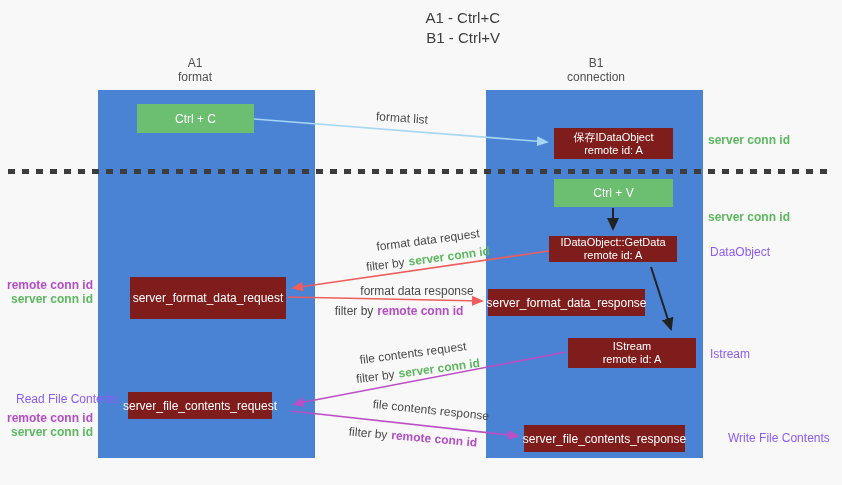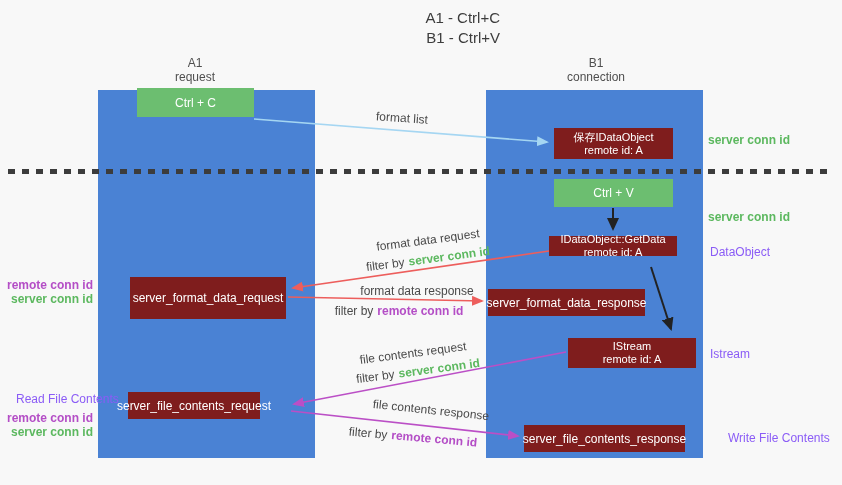--- a/index.html
+++ b/index.html
@@ -81,21 +81,21 @@
 
 <div id="canvas">
 
   <div class="abs title-block">
     <div>A1 - Ctrl+C</div>
     <div>B1 - Ctrl+V</div>
   </div>
 
   <div class="abs col-header" style="left:135px; top:56px;">
     <div>A1</div>
-    <div>request</div>
+    <div>format</div>
   </div>
   <div class="abs col-header" style="left:536px; top:56px;">
     <div>B1</div>
     <div>connection</div>
   </div>
 
   <div class="abs lifeline" style="left:98px;"></div>
   <div class="abs lifeline" style="left:486px;"></div>
 
   <div class="abs dotted-line"></div>
@@ -117,52 +117,52 @@
     </defs>
     <line x1="254" y1="119" x2="547" y2="142" stroke="#a5d6f2" stroke-width="1.6" marker-end="url(#mk-blue)"></line>
     <line x1="613" y1="208" x2="613" y2="229" stroke="#222222" stroke-width="2" marker-end="url(#mk-black)"></line>
     <line x1="651" y1="267" x2="671" y2="329" stroke="#222222" stroke-width="2" marker-end="url(#mk-black)"></line>
     <line x1="549" y1="251" x2="293" y2="288" stroke="#ed5e5c" stroke-width="1.6" marker-end="url(#mk-red)"></line>
     <line x1="288" y1="297" x2="482" y2="301" stroke="#ed5e5c" stroke-width="1.6" marker-end="url(#mk-red)"></line>
     <line x1="566" y1="352" x2="294" y2="404" stroke="#bb4fc6" stroke-width="1.6" marker-end="url(#mk-purple)"></line>
     <line x1="291" y1="411" x2="518" y2="436" stroke="#bb4fc6" stroke-width="1.6" marker-end="url(#mk-purple)"></line>
   </svg>
 
-  <div class="abs node green" style="left:137px; top:88px; width:117px; height:29px;">
+  <div class="abs node green" style="left:137px; top:104px; width:117px; height:29px;">
     <div>Ctrl + C</div>
   </div>
 
   <div class="abs node orange twoline" style="left:554px; top:128px; width:119px; height:31px;">
     <div>保存IDataObject</div>
     <div>remote id: A</div>
   </div>
 
   <div class="abs node green" style="left:554px; top:179px; width:119px; height:28px;">
     <div>Ctrl + V</div>
   </div>
 
-  <div class="abs node orange twoline" style="left:549px; top:236px; width:128px; height:20px;">
+  <div class="abs node orange twoline" style="left:549px; top:236px; width:128px; height:26px;">
     <div>IDataObject::GetData</div>
     <div>remote id: A</div>
   </div>
 
   <div class="abs node orange" style="left:130px; top:277px; width:156px; height:42px;">
     <div>server_format_data_request</div>
   </div>
 
   <div class="abs node orange" style="left:488px; top:289px; width:157px; height:27px;">
     <div>server_format_data_response</div>
   </div>
 
   <div class="abs node orange twoline" style="left:568px; top:338px; width:128px; height:30px;">
     <div>IStream</div>
     <div>remote id: A</div>
   </div>
 
-  <div class="abs node orange" style="left:128px; top:392px; width:132px; height:27px;">
+  <div class="abs node orange" style="left:128px; top:392px; width:144px; height:27px;">
     <div>server_file_contents_request</div>
   </div>
 
   <div class="abs node orange" style="left:524px; top:425px; width:161px; height:27px;">
     <div>server_file_contents_response</div>
   </div>
 
   <div class="abs msg-label" style="left:402px; top:118px; transform:translate(-50%,-50%) rotate(4deg);">format list</div>
 
   <div class="abs msg-label" style="left:428px; top:240px; transform:translate(-50%,-50%) rotate(-7.5deg);">format data request</div>

